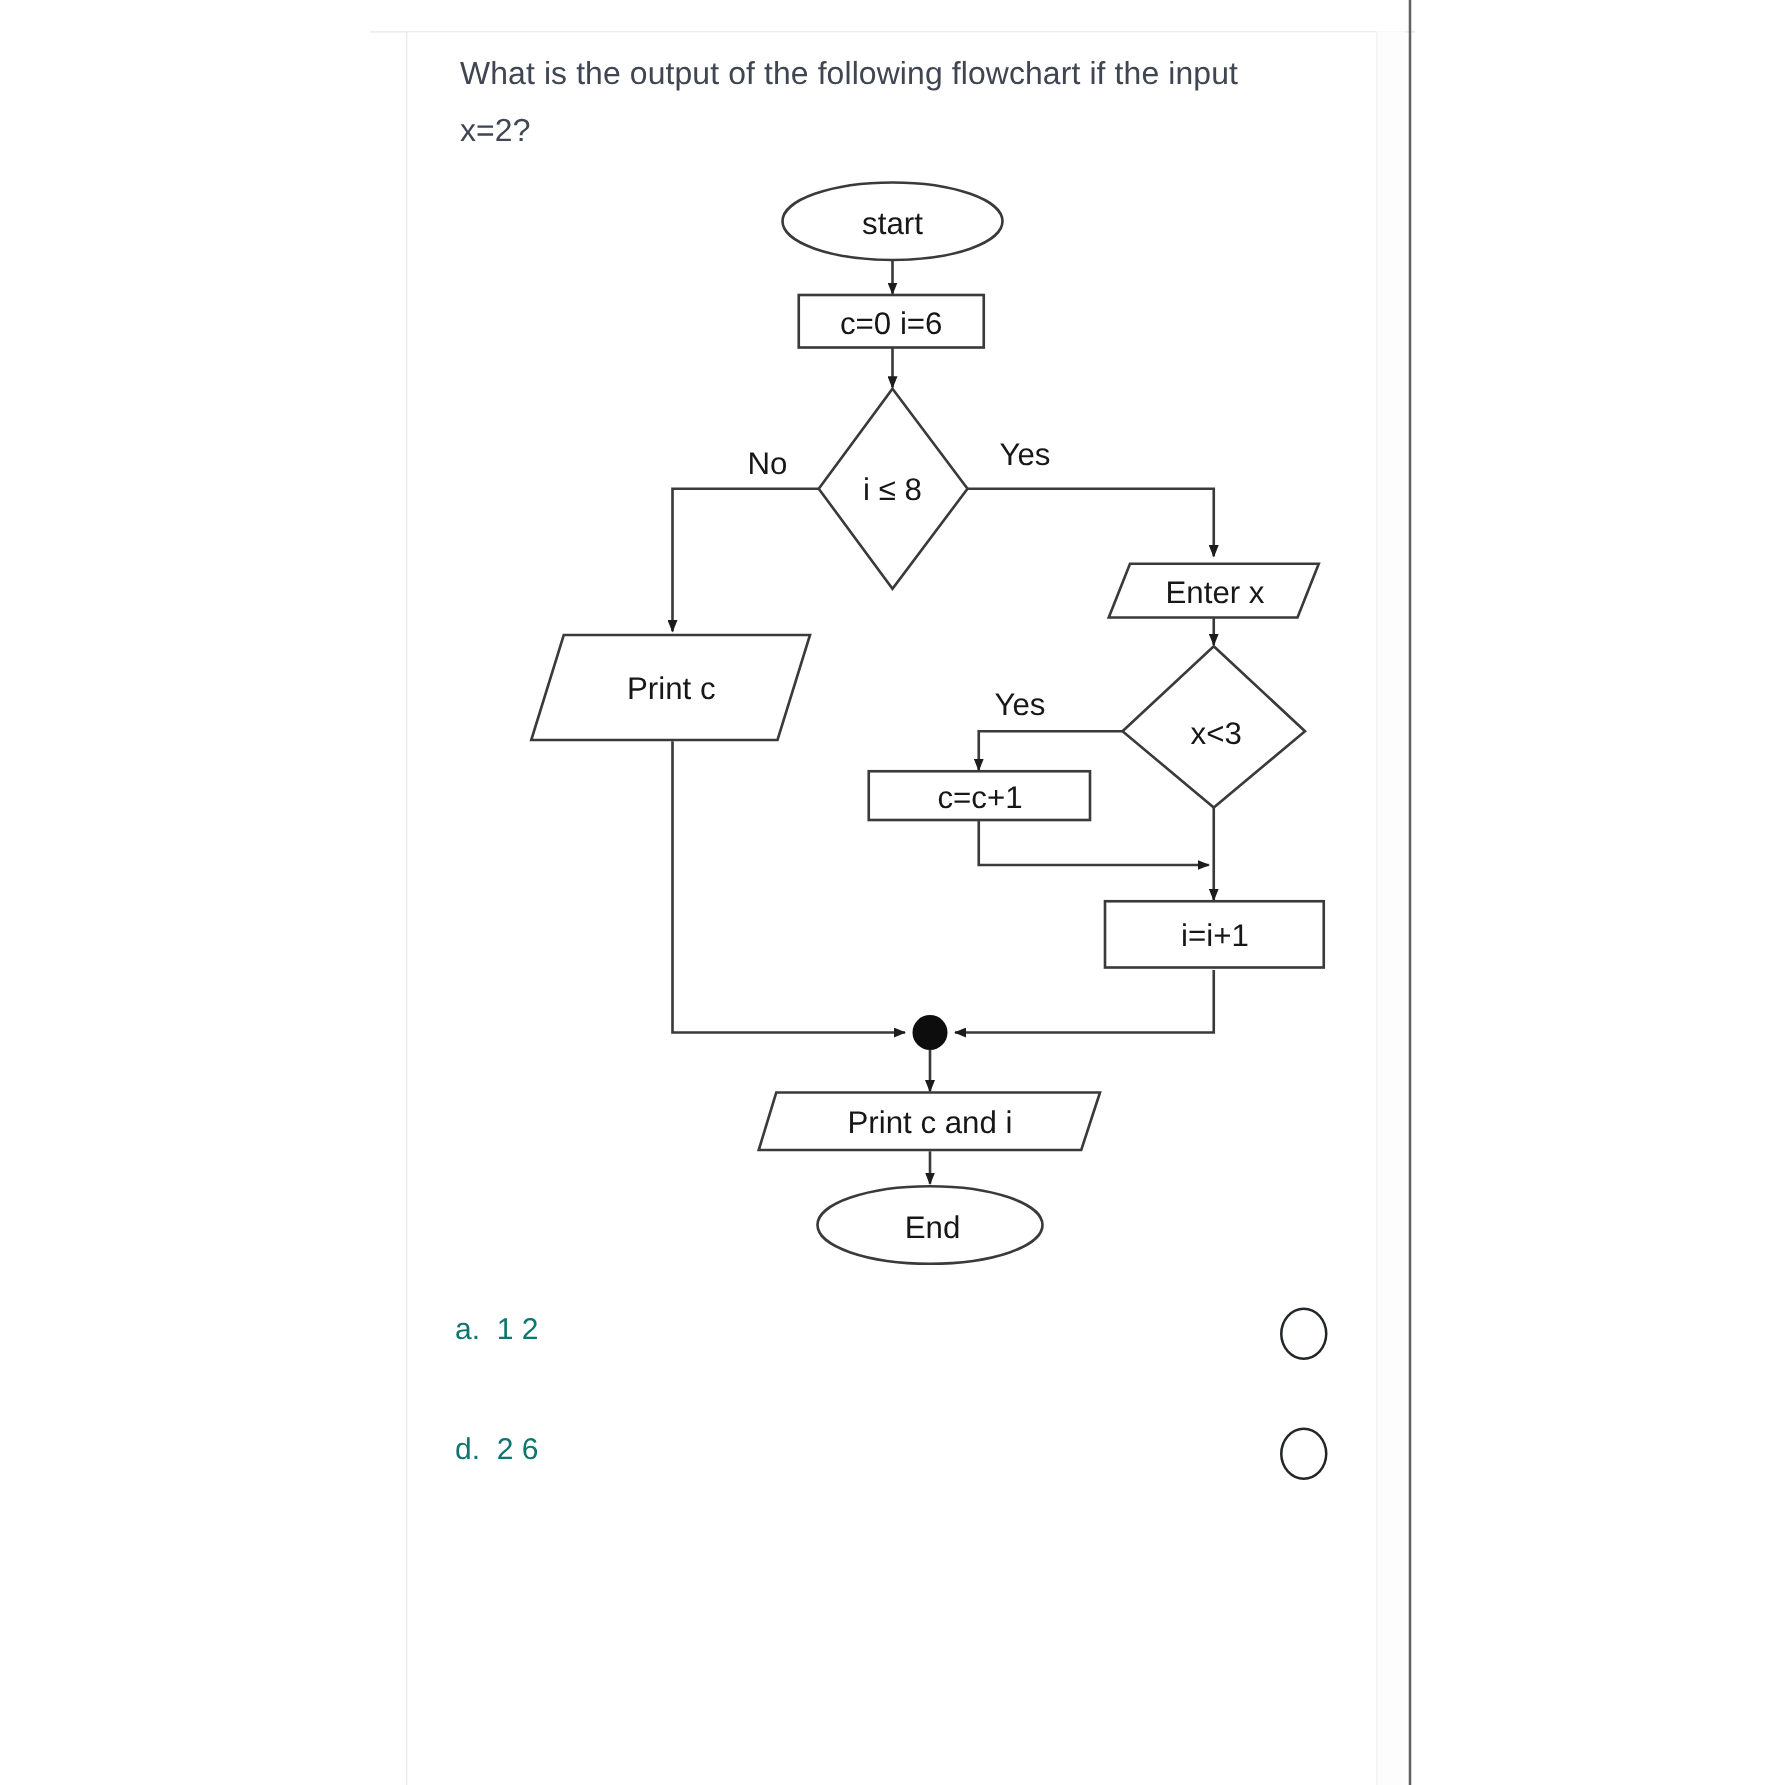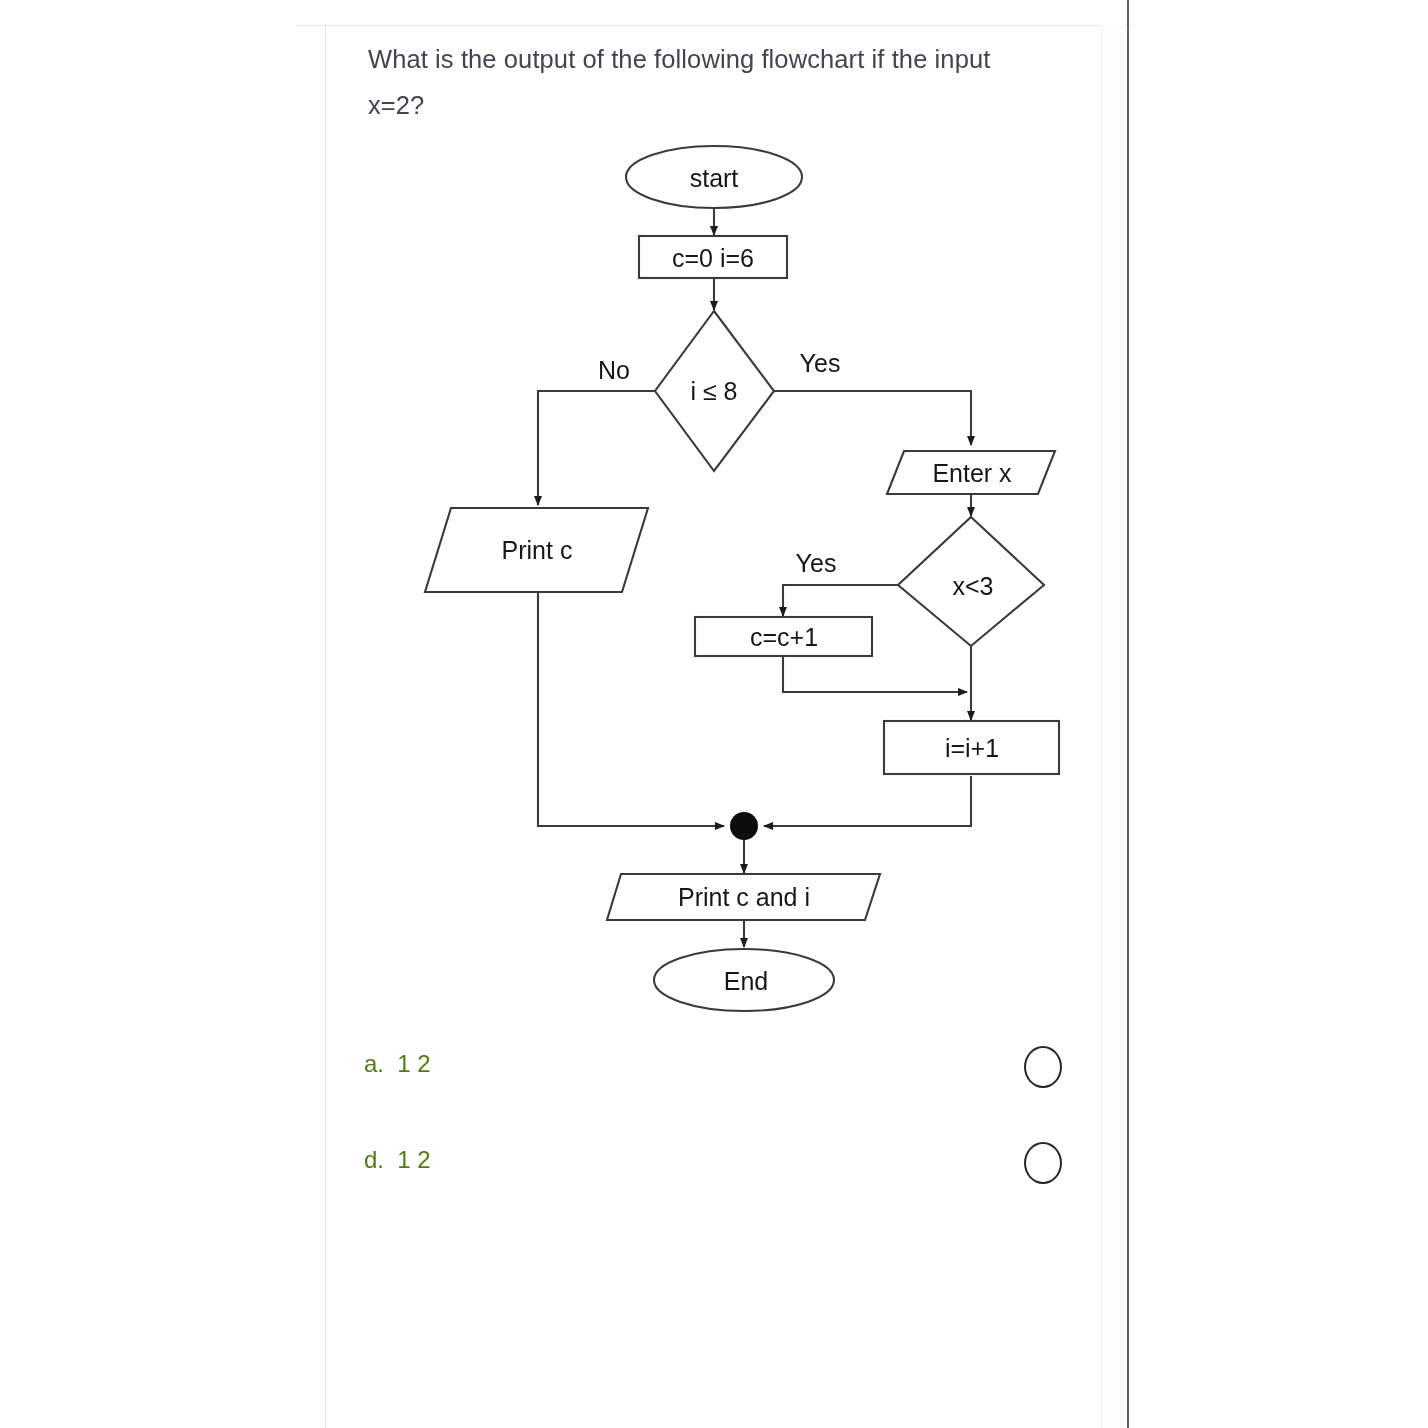--- a/index.html
+++ b/index.html
@@ -65,21 +65,21 @@
     left: 0px; top: 1002px; width: 775px;
   }
   .option-row {
     position: relative;
     height: 96px;
   }
   .option-label {
     position: absolute;
     left: 38px; top: 22px;
     font-size: 24px;
-    color: #4d7c0f;
+    color: #0f766e;
     white-space: pre;
   }
   .option-radio {
     position: absolute;
     left: 698px; top: 18px;
     width: 38px; height: 42px;
     border: 2.5px solid #22262b;
     border-radius: 50%;
     background: #ffffff;
     box-sizing: border-box;
@@ -195,21 +195,21 @@
     <div class="options">
 
       <div class="option-row">
         <span class="option-label">a.  1 2</span>
         <span class="option-radio"></span>
       </div>
 
 
 
       <div class="option-row">
-        <span class="option-label">d.  1 2</span>
+        <span class="option-label">d.  2 6</span>
         <span class="option-radio"></span>
       </div>
 
     </div>
 
   </div>
 
   <div class="scroll-track">
     
   </div>

